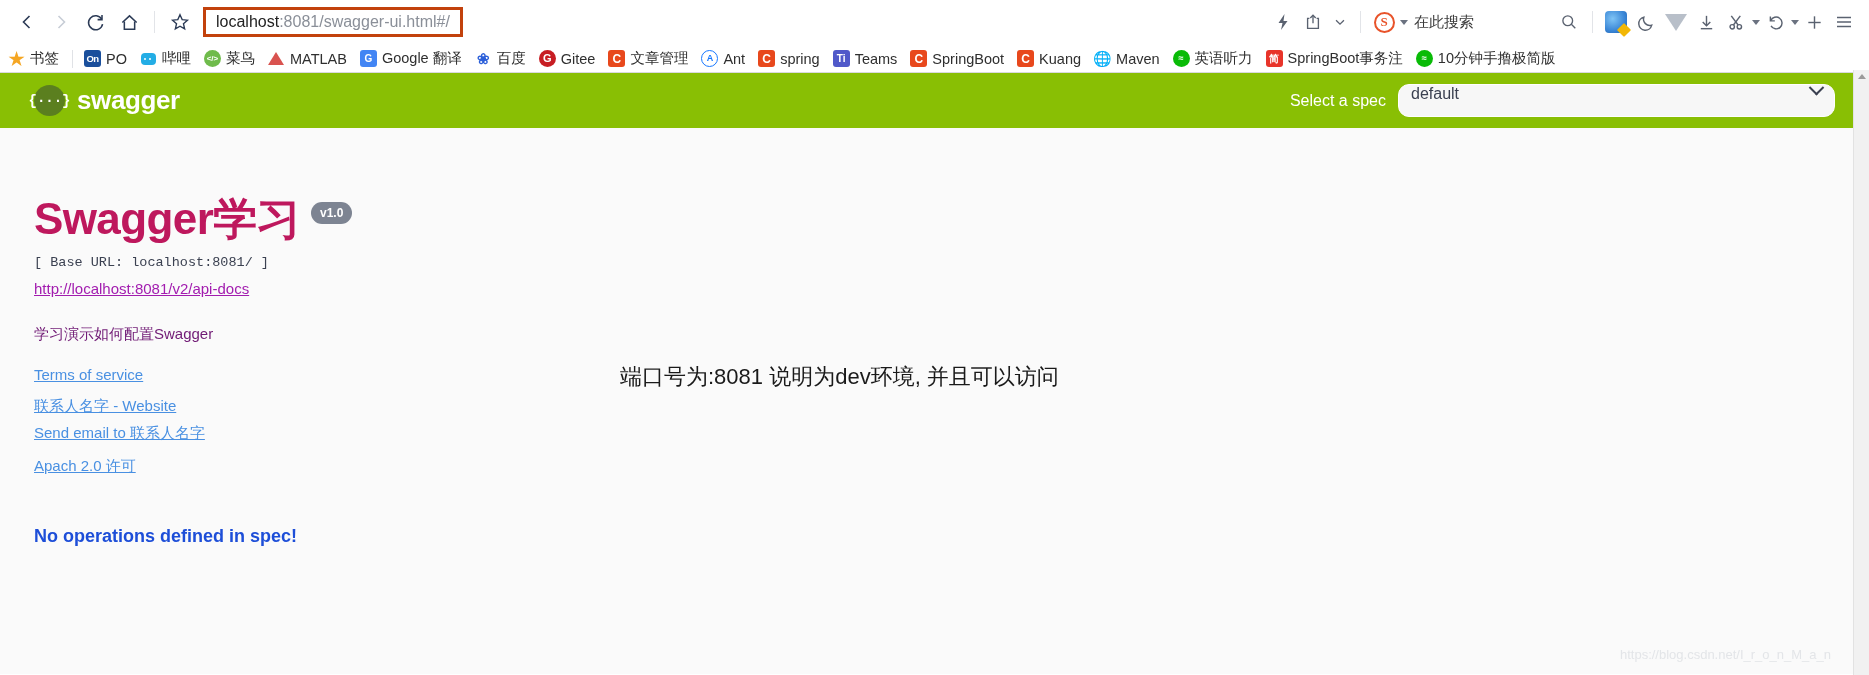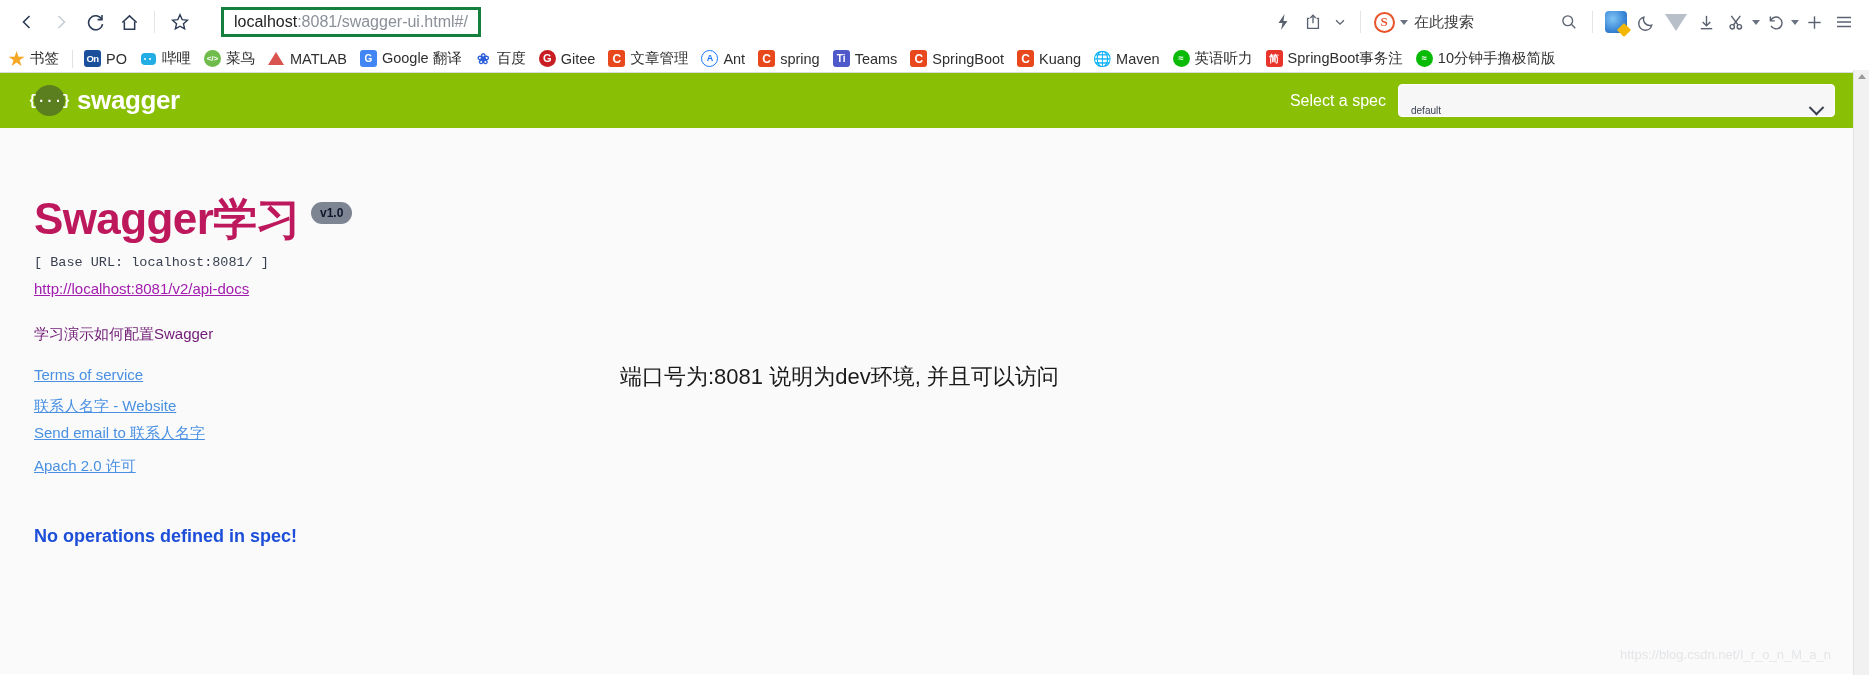--- a/index.html
+++ b/index.html
@@ -29,22 +29,22 @@
     flex: 0 0 auto;
   }
   .nav-btn.disabled { color: #c7cdd6; }
   .nav-btn svg { display: block; }
   .tb-sep {
     width: 1px; height: 22px; background: #e2e4e8; margin: 0 8px; flex: 0 0 auto;
   }
 
   .url-box {
     position: relative;
-    margin-left: 24px;
-    border: 3px solid #15803d;
+    margin-left: 6px;
+    border: 3px solid #c2410c;
     background: #fff;
     height: 30px;
     display: flex;
     align-items: center;
     padding: 0 10px;
     min-width: 186px;
     flex: 0 0 auto;
   }
   .url-text {
     font-size: 16px;
@@ -182,24 +182,24 @@
     margin-left: 12px; letter-spacing: -0.4px;
   }
   .topbar-spacer { flex: 1 1 auto; }
   .spec-label {
     color: #fff; font-size: 16px; margin-right: 12px; white-space: nowrap;
   }
   .spec-select {
     width: 437px; height: 33px;
     background: #f7f7f7;
     border: 1px solid #ffffff;
-    border-radius: 4px;
-    display: flex; align-items: flex-end; justify-content: space-between;
+    border-radius: 11px;
+    display: flex; align-items: flex-start; justify-content: space-between;
     padding: 0 12px;
-    color: #3b4151; font-size: 10px;
+    color: #3b4151; font-size: 16px;
   }
   .chev {
     width: 11px; height: 11px;
     border-right: 2px solid #3b4151;
     border-bottom: 2px solid #3b4151;
     transform: rotate(45deg) translate(-2px,-2px);
   }
 
   
   .content {
@@ -211,21 +211,21 @@
   }
   .title-row {
     display: flex; align-items: center;
     padding-top: 62px;
   }
   .api-title {
     font-size: 44px; font-weight: bold; color: #be185d;
     letter-spacing: -0.6px;
   }
   .version-badge {
-    background: #7d8492; color: #0f172a;
+    background: #7d8492; color: #ffffff;
     font-size: 12px; font-weight: bold;
     border-radius: 57px;
     padding: 4px 9px;
     margin-left: 11px;
     margin-top: -14px;
   }
   .base-url {
     font-family: "Liberation Mono", monospace;
     font-size: 13.5px; color: #3b4151;
     margin-top: 6px;

